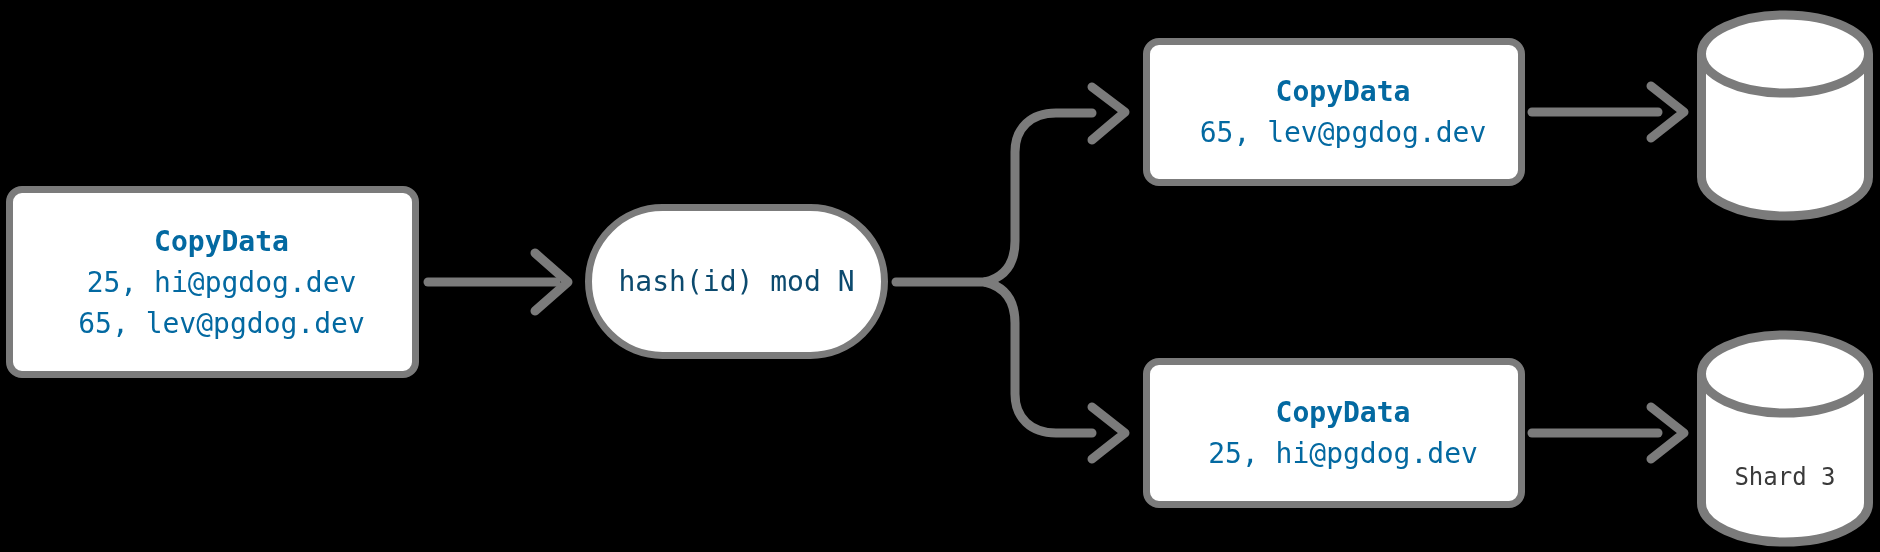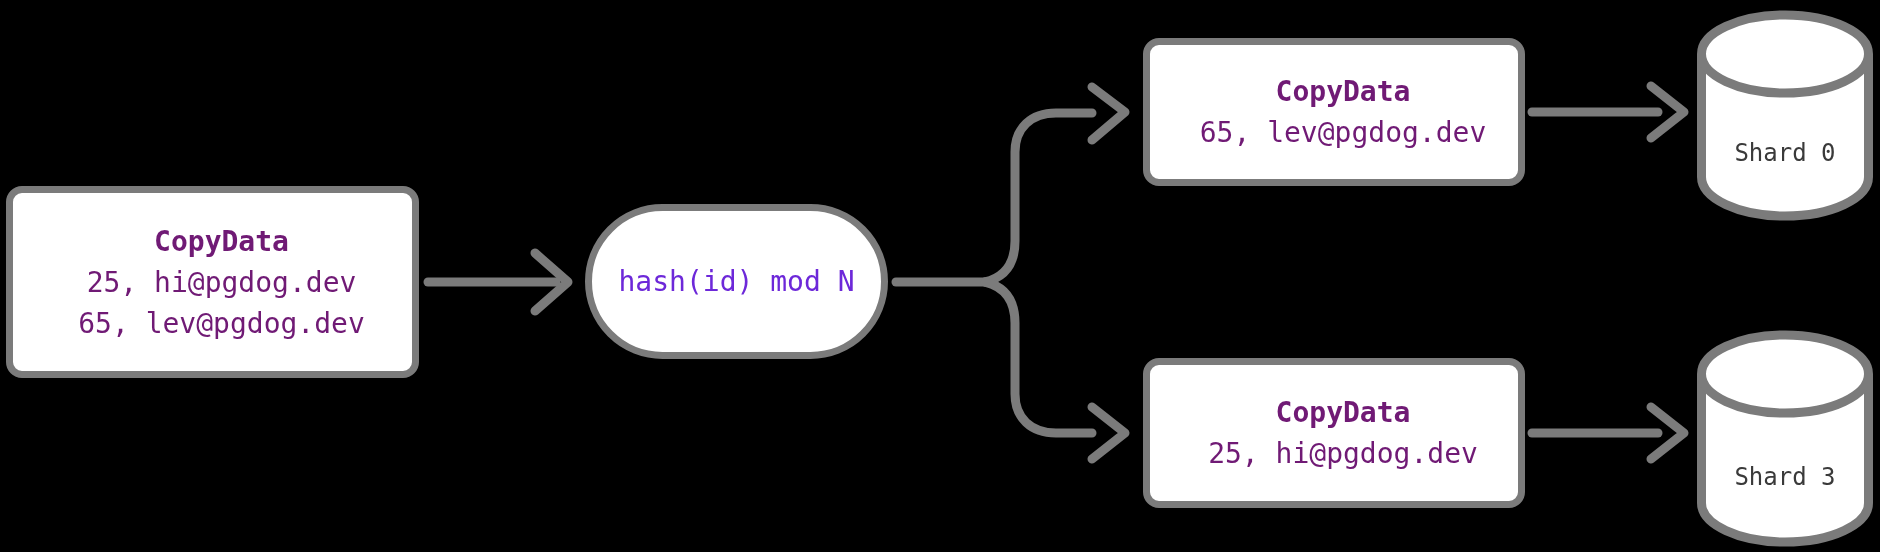--- a/index.html
+++ b/index.html
@@ -32,39 +32,39 @@
   .node-box {
     position: absolute;
     box-sizing: border-box;
     background: #ffffff;
     border: 7px solid #7b7b7b;
     border-radius: 16px;
     display: flex;
     flex-direction: column;
     align-items: center;
     justify-content: center;
-    color: #701a75;
+    color: #0369a1;
     font-size: 28px;
     line-height: 41px;
     text-align: center;
     padding-left: 18px;
   }
   .node-box .box-title {
     font-weight: bold;
   }
   .pill {
     position: absolute;
     box-sizing: border-box;
     background: #ffffff;
     border: 7px solid #7b7b7b;
     border-radius: 78px;
     display: flex;
     align-items: center;
     justify-content: center;
-    color: #6d28d9;
+    color: #0c4a6e;
     font-size: 28px;
   }
   .cylinder {
     position: absolute;
   }
   .cylinder svg {
     display: block;
   }
   .cyl-label {
     position: absolute;
@@ -132,21 +132,20 @@
   <div class="node-box" id="bottom-box">
     <div class="box-title">CopyData</div>
     <div class="box-row">25, hi@pgdog.dev</div>
   </div>
 
   <div class="cylinder" id="shard0-db">
     <svg width="176" height="215" viewBox="0 0 176 215" xmlns="http://www.w3.org/2000/svg">
       <path d="M4.5,48 L4.5,171 A83.5,39 0 0 0 171.5,171 L171.5,48" fill="#ffffff" stroke="#7b7b7b" stroke-width="9"></path>
       <ellipse cx="88" cy="48" rx="83.5" ry="39" fill="#ffffff" stroke="#7b7b7b" stroke-width="9"></ellipse>
     </svg>
-    <div class="cyl-label">Shard 0</div>
   </div>
 
   <div class="cylinder" id="shard1-db">
     <svg width="176" height="221" viewBox="0 0 176 221" xmlns="http://www.w3.org/2000/svg">
       <path d="M4.5,48 L4.5,177 A83.5,39 0 0 0 171.5,177 L171.5,48" fill="#ffffff" stroke="#7b7b7b" stroke-width="9"></path>
       <ellipse cx="88" cy="48" rx="83.5" ry="39" fill="#ffffff" stroke="#7b7b7b" stroke-width="9"></ellipse>
     </svg>
     <div class="cyl-label">Shard 3</div>
   </div>
 

